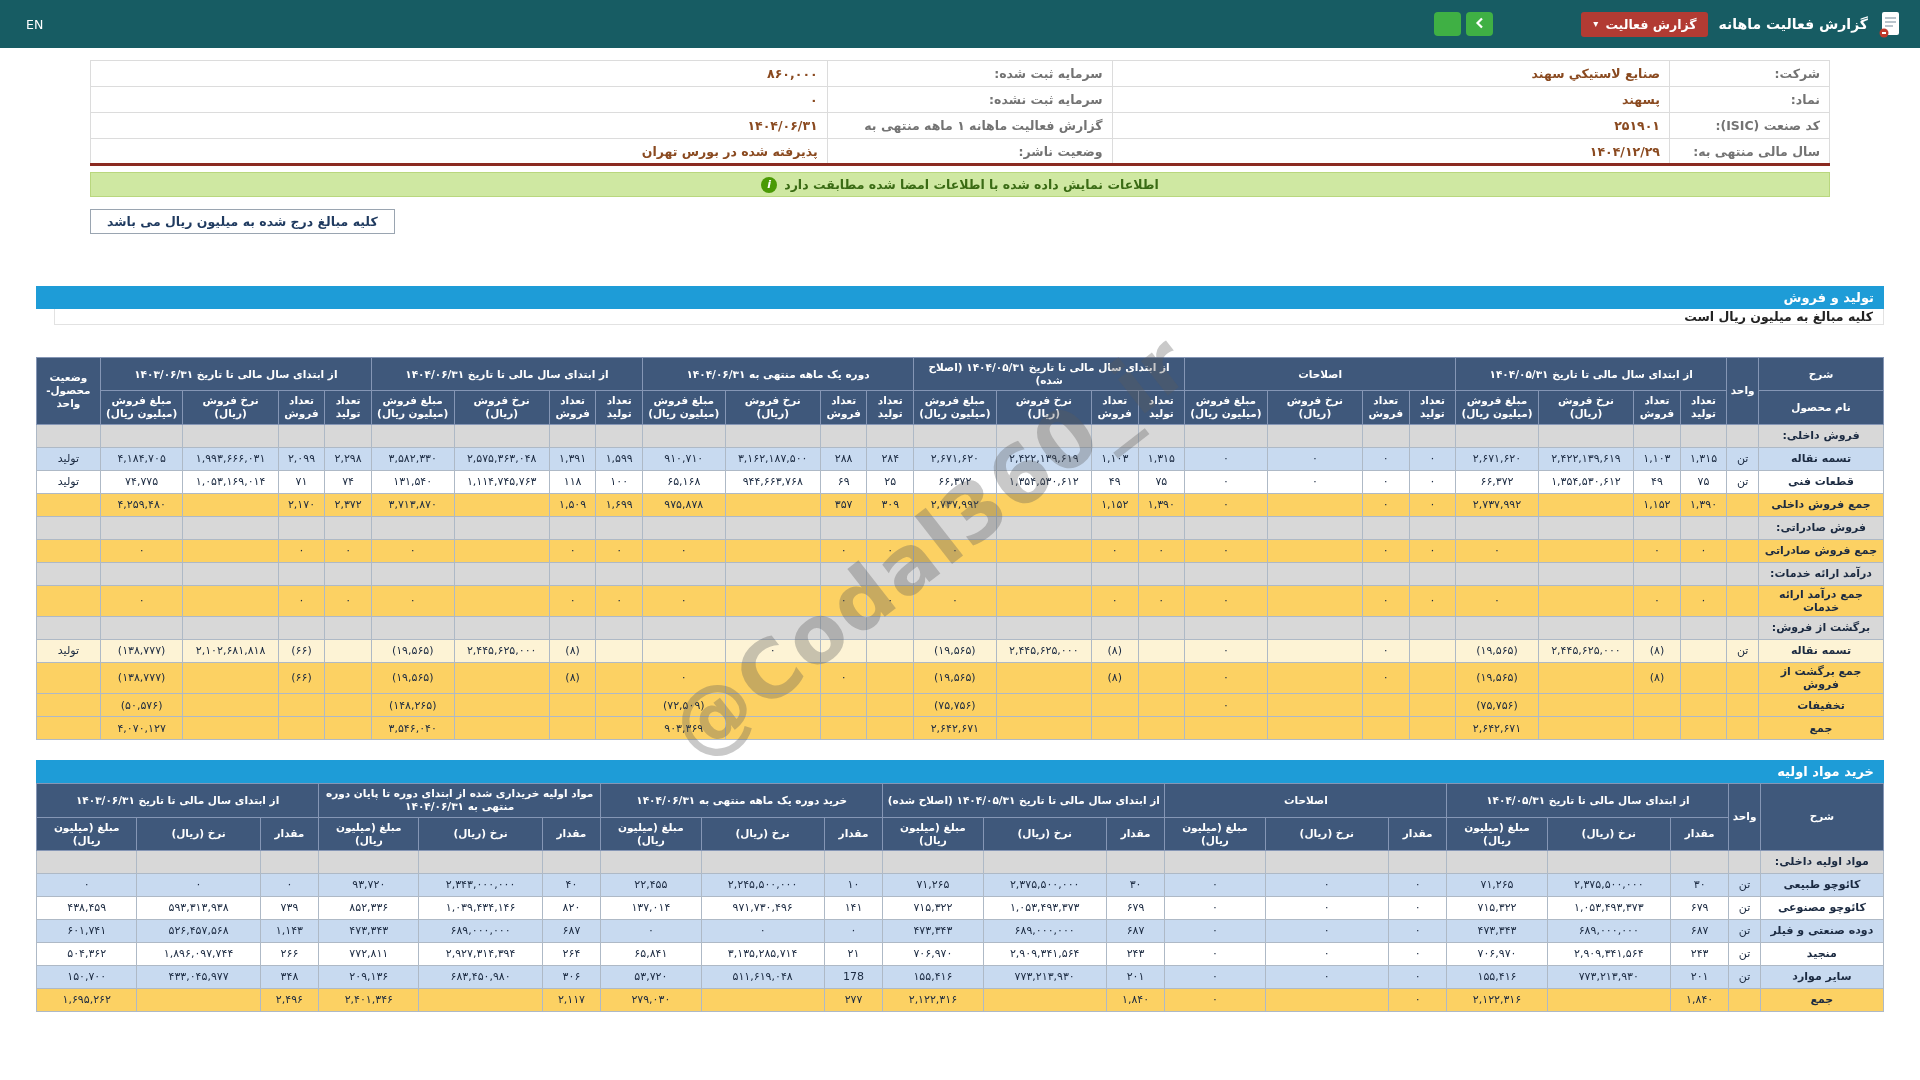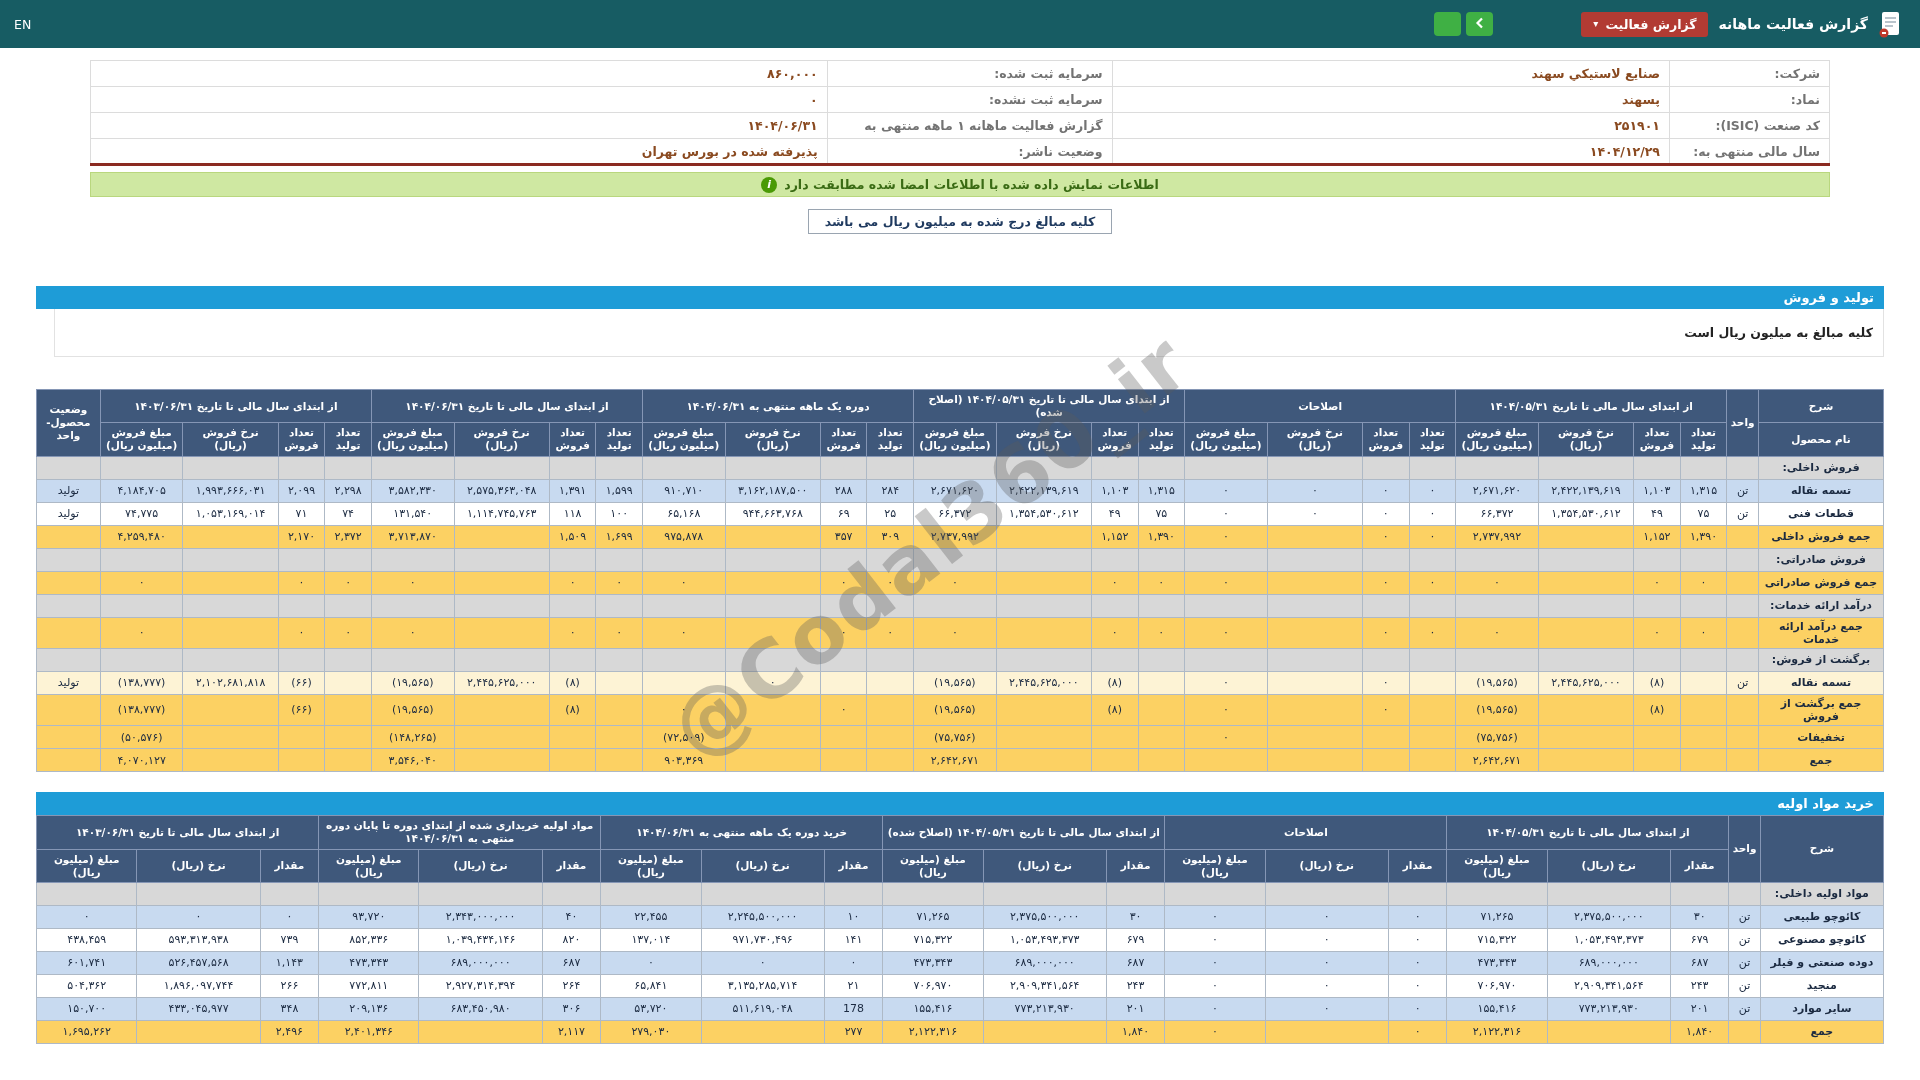--- a/index.html
+++ b/index.html
@@ -2,47 +2,47 @@
 <html lang="fa" dir="rtl"><head>
 <meta charset="utf-8">
 <style>
   * { box-sizing: border-box; margin: 0; padding: 0; }
   html, body { width: 1920px; height: 1080px; overflow: hidden; }
   body { font-family: "DejaVu Sans", "Liberation Sans", sans-serif; background: #fff; direction: rtl; }
   .page { position: relative; width: 1920px; height: 1080px; overflow: hidden; background: #fff; }
 
   
   .topbar { position: relative; height: 48px; background: #175c63; display: flex; align-items: center; padding: 0 18px; gap: 10px; }
-  .en-link { position: absolute; left: 14px; top: 50%; transform: translateY(-50%); color: #fff; font-size: 12.5px; text-decoration: none; cursor: pointer; }
+  .en-link { position: absolute; left: 26px; top: 50%; transform: translateY(-50%); color: #fff; font-size: 12.5px; text-decoration: none; cursor: pointer; }
   .report-icon { display: inline-flex; align-items: center; }
   .topbar-title { color: #fff; font-weight: bold; font-size: 14px; }
   .btn-report { background: #b23b33; color: #fff; border: none; border-radius: 3px; font-family: inherit; font-size: 12.5px; font-weight: bold; padding: 5px 12px; display: inline-flex; align-items: center; gap: 7px; cursor: pointer; }
   .btn-report .caret { font-size: 10px; line-height: 1; }
   .nav-group { display: inline-flex; gap: 5px; margin-right: 78px; }
   .nav-btn { width: 27px; height: 24px; background: #3fb044; border: none; border-radius: 4px; display: inline-flex; align-items: center; justify-content: center; cursor: pointer; }
 
   
   .info-section { margin: 12px 90px 0; }
   table.info { width: 100%; border-collapse: collapse; border: 1px solid #c9c9c9; border-bottom: 3px solid #8b2a21; }
   table.info td { border: 1px solid #dcdcdc; height: 26px; padding: 2px 9px; font-size: 12.5px; vertical-align: middle; }
   table.info td.lab { color: #737373; font-weight: bold; white-space: nowrap; }
   table.info td.val { color: #8a4a20; font-weight: bold; }
 
   .green-bar { margin: 6px 90px 0; background: #cfe8a2; border: 1px solid #b9d77e; height: 25px; display: flex; align-items: center; justify-content: center; gap: 7px; color: #3a6b14; font-weight: bold; font-size: 12.5px; }
   .info-icon { width: 16px; height: 16px; border-radius: 50%; background: #4a9a06; color: #fff; font-size: 11px; font-weight: bold; display: inline-flex; align-items: center; justify-content: center; font-style: italic; }
 
-  .amount-note-row { margin: 12px 118px 0; display: flex; justify-content: center; }
+  .amount-note-row { margin: 12px 90px 0; display: flex; justify-content: flex-end; }
   .amount-note { border: 1px solid #9aa5b1; background: #fff; padding: 4px 16px; font-weight: bold; font-size: 12.5px; color: #1f3a5f; }
 
   
   .main { margin: 0 36px; }
   .sec-header { background: #1e9cd7; color: #fff; font-weight: bold; font-size: 13px; padding: 4px 10px; }
   .sec-header.first { margin-top: 52px; }
   .sec-header.second { margin-top: 20px; }
-  .sec-subtitle { background: #fff; border: 1px solid #e2e2e2; border-top: none; font-weight: bold; font-size: 12.5px; color: #222; padding: 16px 10px; margin-left: 18px; }
+  .sec-subtitle { background: #fff; border: 1px solid #e2e2e2; border-top: none; font-weight: bold; font-size: 12.5px; color: #222; padding: 0 10px; margin-left: 18px; }
 
   table.data-table { width: 100%; border-collapse: collapse; table-layout: fixed; }
   table.data-table.t1 { margin-top: 32px; }
   table.data-table th { background: #3f587b; color: #fff; border: 1px solid #8596b5; font-size: 10.5px; font-weight: bold; padding: 3px 2px; text-align: center; vertical-align: middle; line-height: 1.25; }
   table.data-table td { border: 1px solid #aeb9c6; font-size: 11px; padding: 2px 3px; text-align: center; vertical-align: middle; color: #1b2a41; height: 23px; line-height: 1.2; }
   td.c-name { text-align: right; font-weight: bold; padding-right: 6px; color: #222; font-size: 11.5px; }
   td.c-unit, td.c-status { font-size: 11px; }
   tr.gray td { background: #d8d8d8; }
   tr.blue td { background: #c8daf0; }
   tr.white td { background: #ffffff; }

